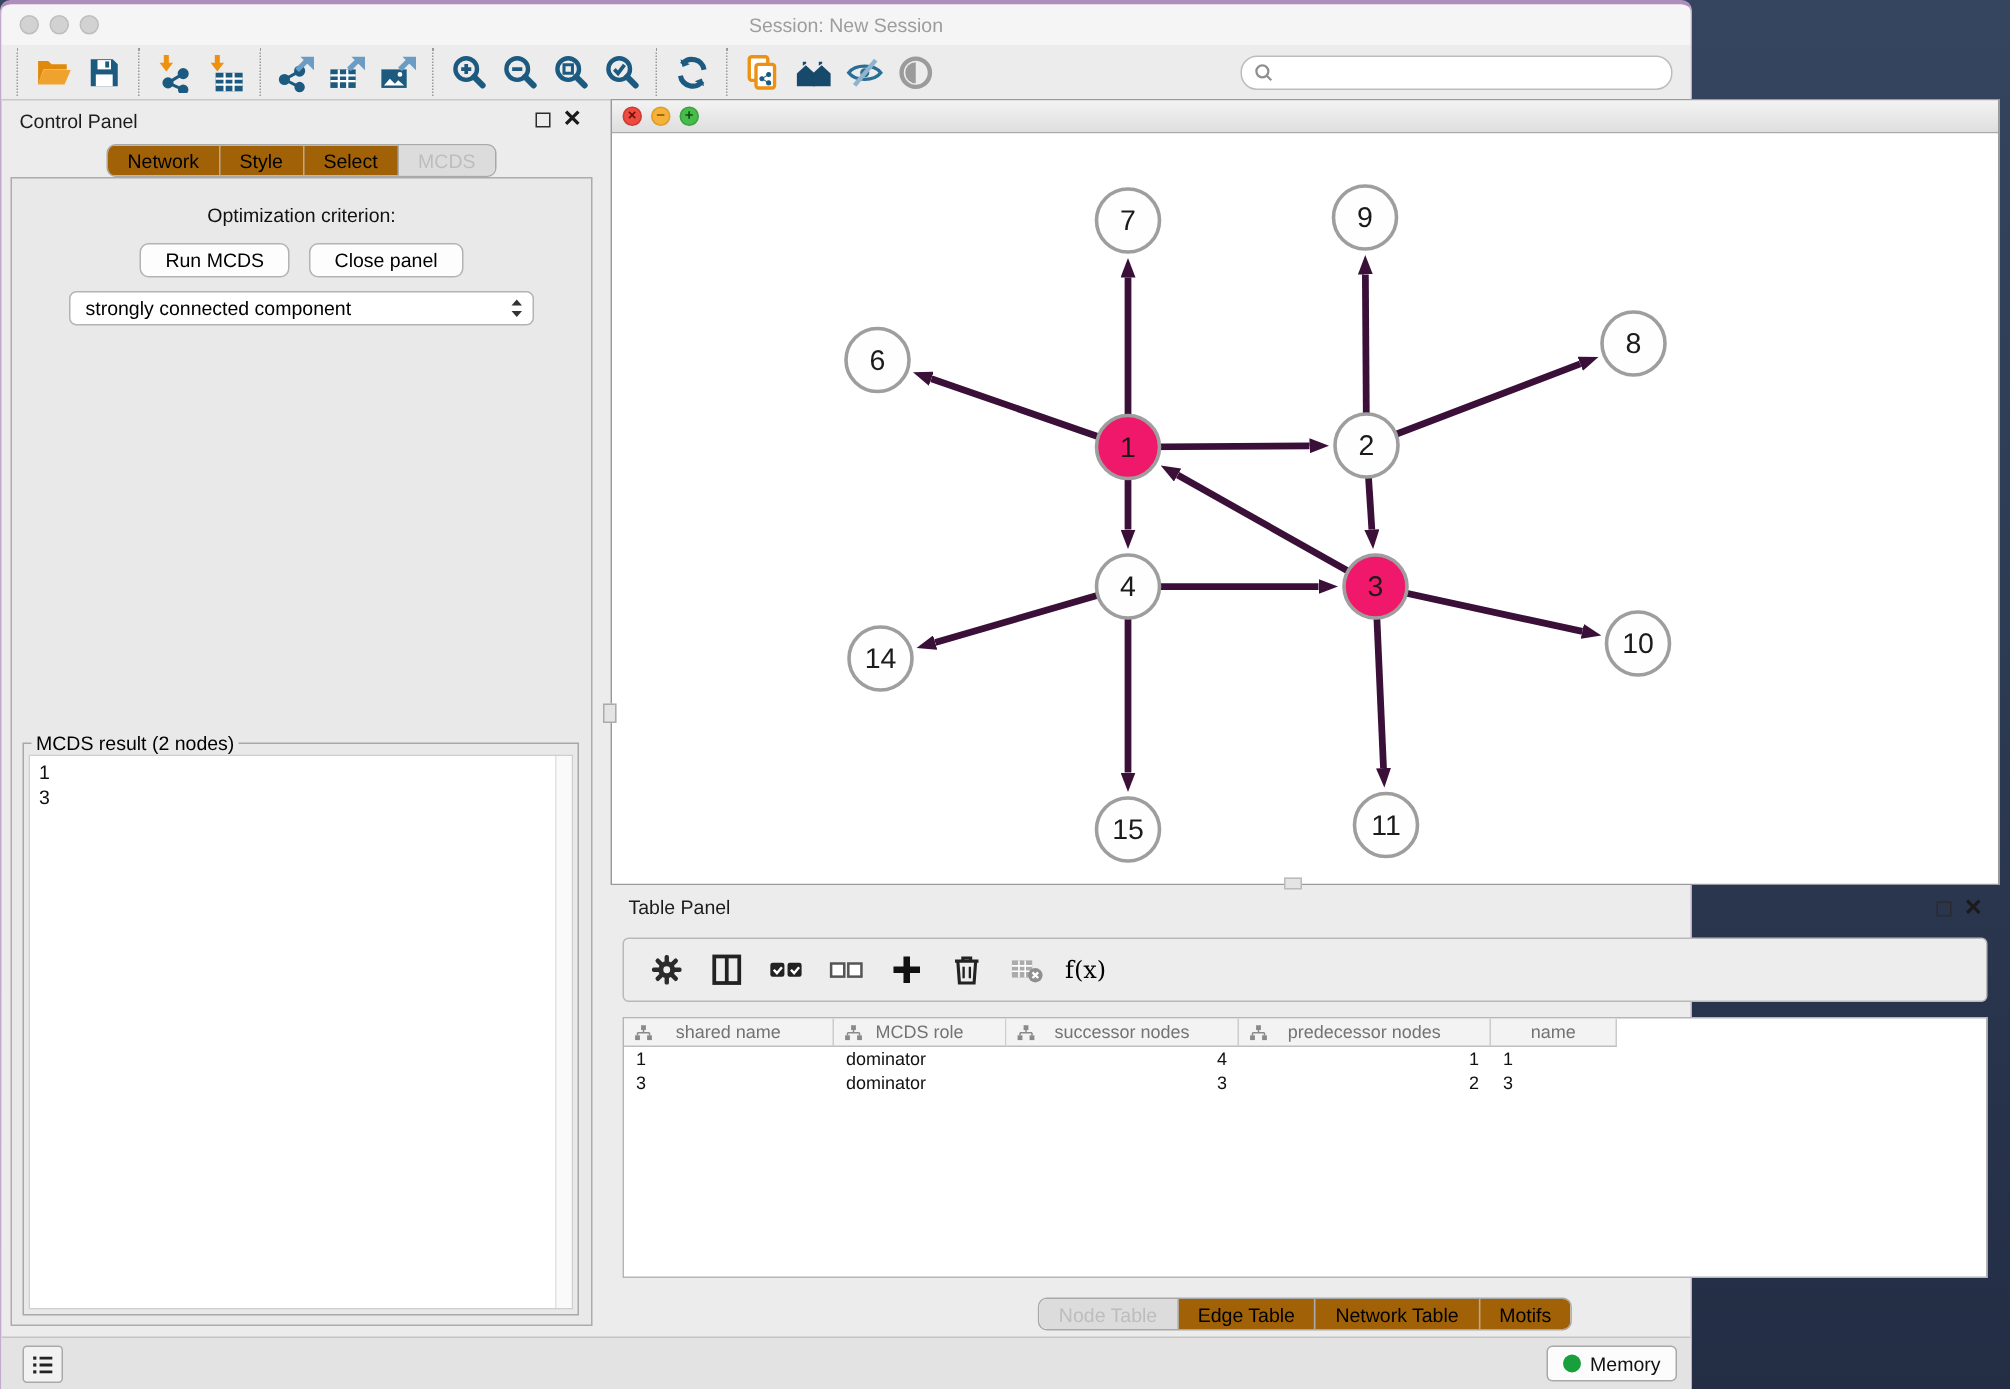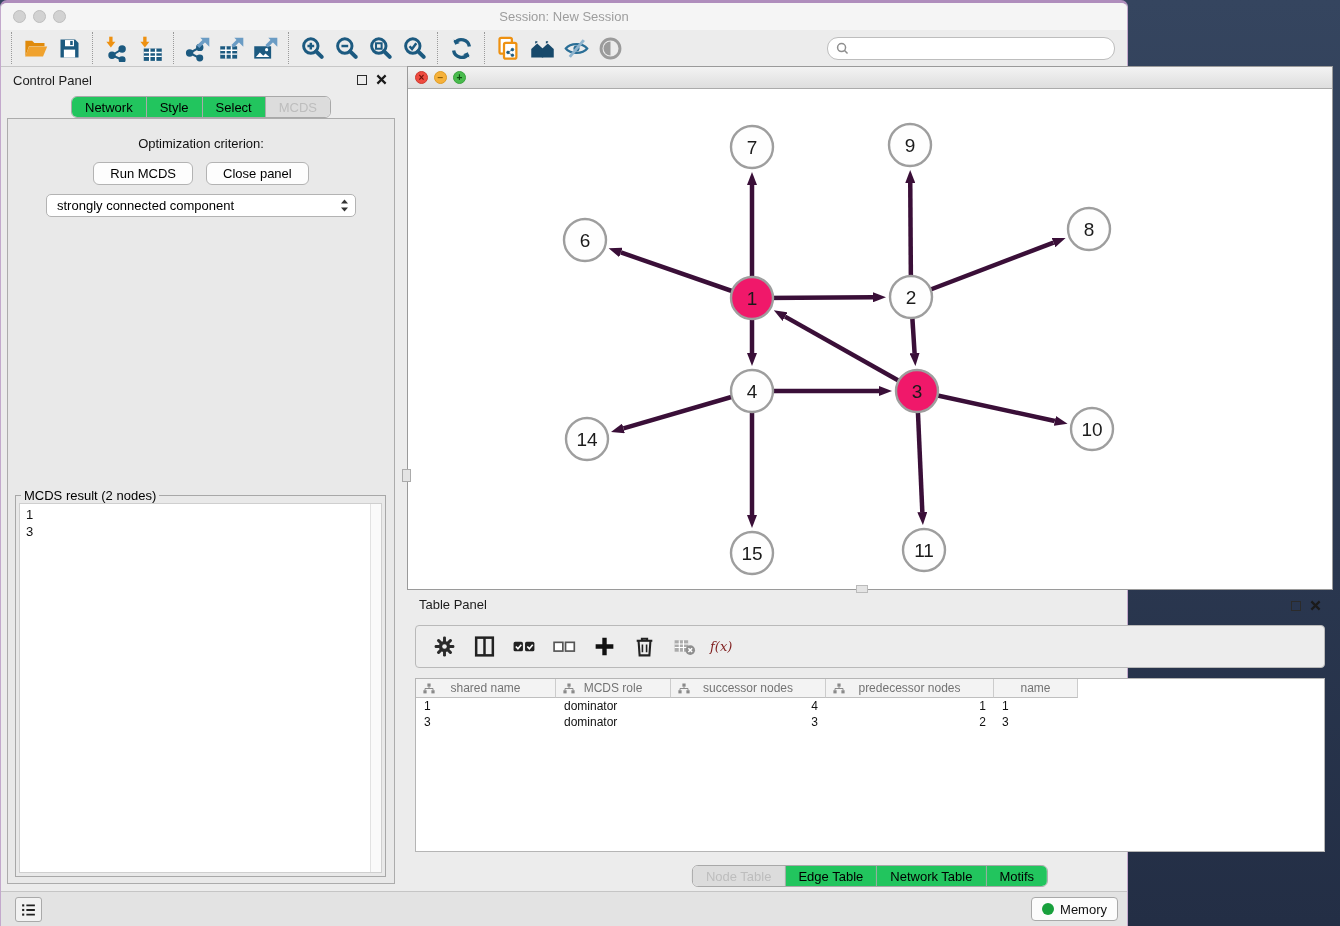--- a/index.html
+++ b/index.html
@@ -21,21 +21,21 @@
   #search-wrap{position:absolute;right:12px;top:7px;width:288px;height:23px;background:#fff;
                border:1px solid #BDBDBD;border-radius:11px;display:flex;align-items:center;padding-left:8px}
   #search-wrap input{border:none;outline:none;flex:1;font-size:12px;background:transparent;margin-left:5px;font-family:"Liberation Sans",sans-serif}
   
   .panel-header-title{font-size:13px;color:#1c1c1c}
   .win-ctl{display:flex;align-items:center;gap:9px}
   .float-ico{width:10px;height:10px;border:1.6px solid #2b2b2b}
   .close-ico svg{width:11px;height:11px}
   
   .seg{display:flex;border:1px solid #A8A8A8;border-radius:6px;overflow:hidden;background:#fff;height:22px}
-  .seg-tab{font-size:13px;color:#000;background:#22c55e;padding:2px 13px;border-right:1px solid #ABABAB;
+  .seg-tab{font-size:13px;color:#000;background:#a16207;padding:2px 13px;border-right:1px solid #ABABAB;
            display:flex;align-items:center;white-space:nowrap}
   .seg-tab:last-child{border-right:none}
   .seg-tab.active{background:#DCDCDC;color:#BDBDBD}
   
   #control-panel{position:absolute;left:0;top:63px;width:400px;height:825px}
   #cp-header{position:absolute;left:0;top:0;width:100%;height:28px;display:flex;align-items:center;padding:0 14px 0 12px}
   #cp-tabs{position:absolute;left:50%;transform:translateX(-50%);top:30px}
   #cp-box{position:absolute;left:6px;top:52px;width:388px;height:766px;border:1px solid #ACACAC;background:#E9E9E9}
   #opt-label{margin-top:17px;text-align:center;font-size:13px;color:#111}
   #opt-select{margin:9px auto 0;width:310px;height:23px;background:#fff;border:1px solid #B3B3B3;border-radius:5px;
@@ -59,21 +59,21 @@
   #net-canvas{position:absolute;left:0;top:22px;width:924px;height:500px;background:#fff}
   #split-handle-v{position:absolute;left:-6px;top:402px;width:9px;height:13px;background:#E4E4E4;border:1px solid #ABABAB}
   #split-handle-h{position:absolute;left:448px;bottom:-4px;width:12px;height:8px;background:#E4E4E4;border:1px solid #BBB}
   
   #table-panel{position:absolute;left:406px;top:594px;width:926px;height:294px}
   #tp-header{position:absolute;left:0;top:0;width:100%;height:26px;display:flex;align-items:flex-start;padding:0 12px}
   #tp-toolbar{position:absolute;left:8px;top:28px;width:910px;height:43px;background:#EDEDED;border:1px solid #B9B9B9;
               border-radius:4px;display:flex;align-items:center;padding-left:10px;gap:4px}
   .tt-btn{width:36px;height:34px;display:flex;align-items:center;justify-content:center}
   .tt-btn svg{width:25px;height:25px}
-  #fx-label{font-size:13px;color:#7f1d1d;font-family:"DejaVu Serif",serif;font-style:italic;margin-left:4px}
+  #fx-label{font-size:16px;color:#000000;font-family:"DejaVu Serif",serif;margin-left:4px}
   #data-table{position:absolute;left:8px;top:81px;width:910px;height:174px;background:#fff;border:1px solid #B5B5B5;overflow:hidden}
   #tbl-head{display:flex;height:19px}
   .th{background:#F3F3F3;border-right:1px solid #CCC;border-bottom:1px solid #BFBFBF;display:flex;align-items:center;
       font-size:12px;color:#737373;position:relative;justify-content:center}
   .th .tree{position:absolute;left:7px;top:4px}
   .tr{display:flex;height:16px}
   .td{font-size:12px;color:#111;display:flex;align-items:center;padding:0 8px}
   .c0{width:140px}.c1{width:115px}.c2{width:155px}.c3{width:168px}.c4{width:84px}
   .td.c2,.td.c3{justify-content:flex-end}
   #tbl-tabs{position:absolute;left:50%;transform:translateX(-50%);top:268px}

